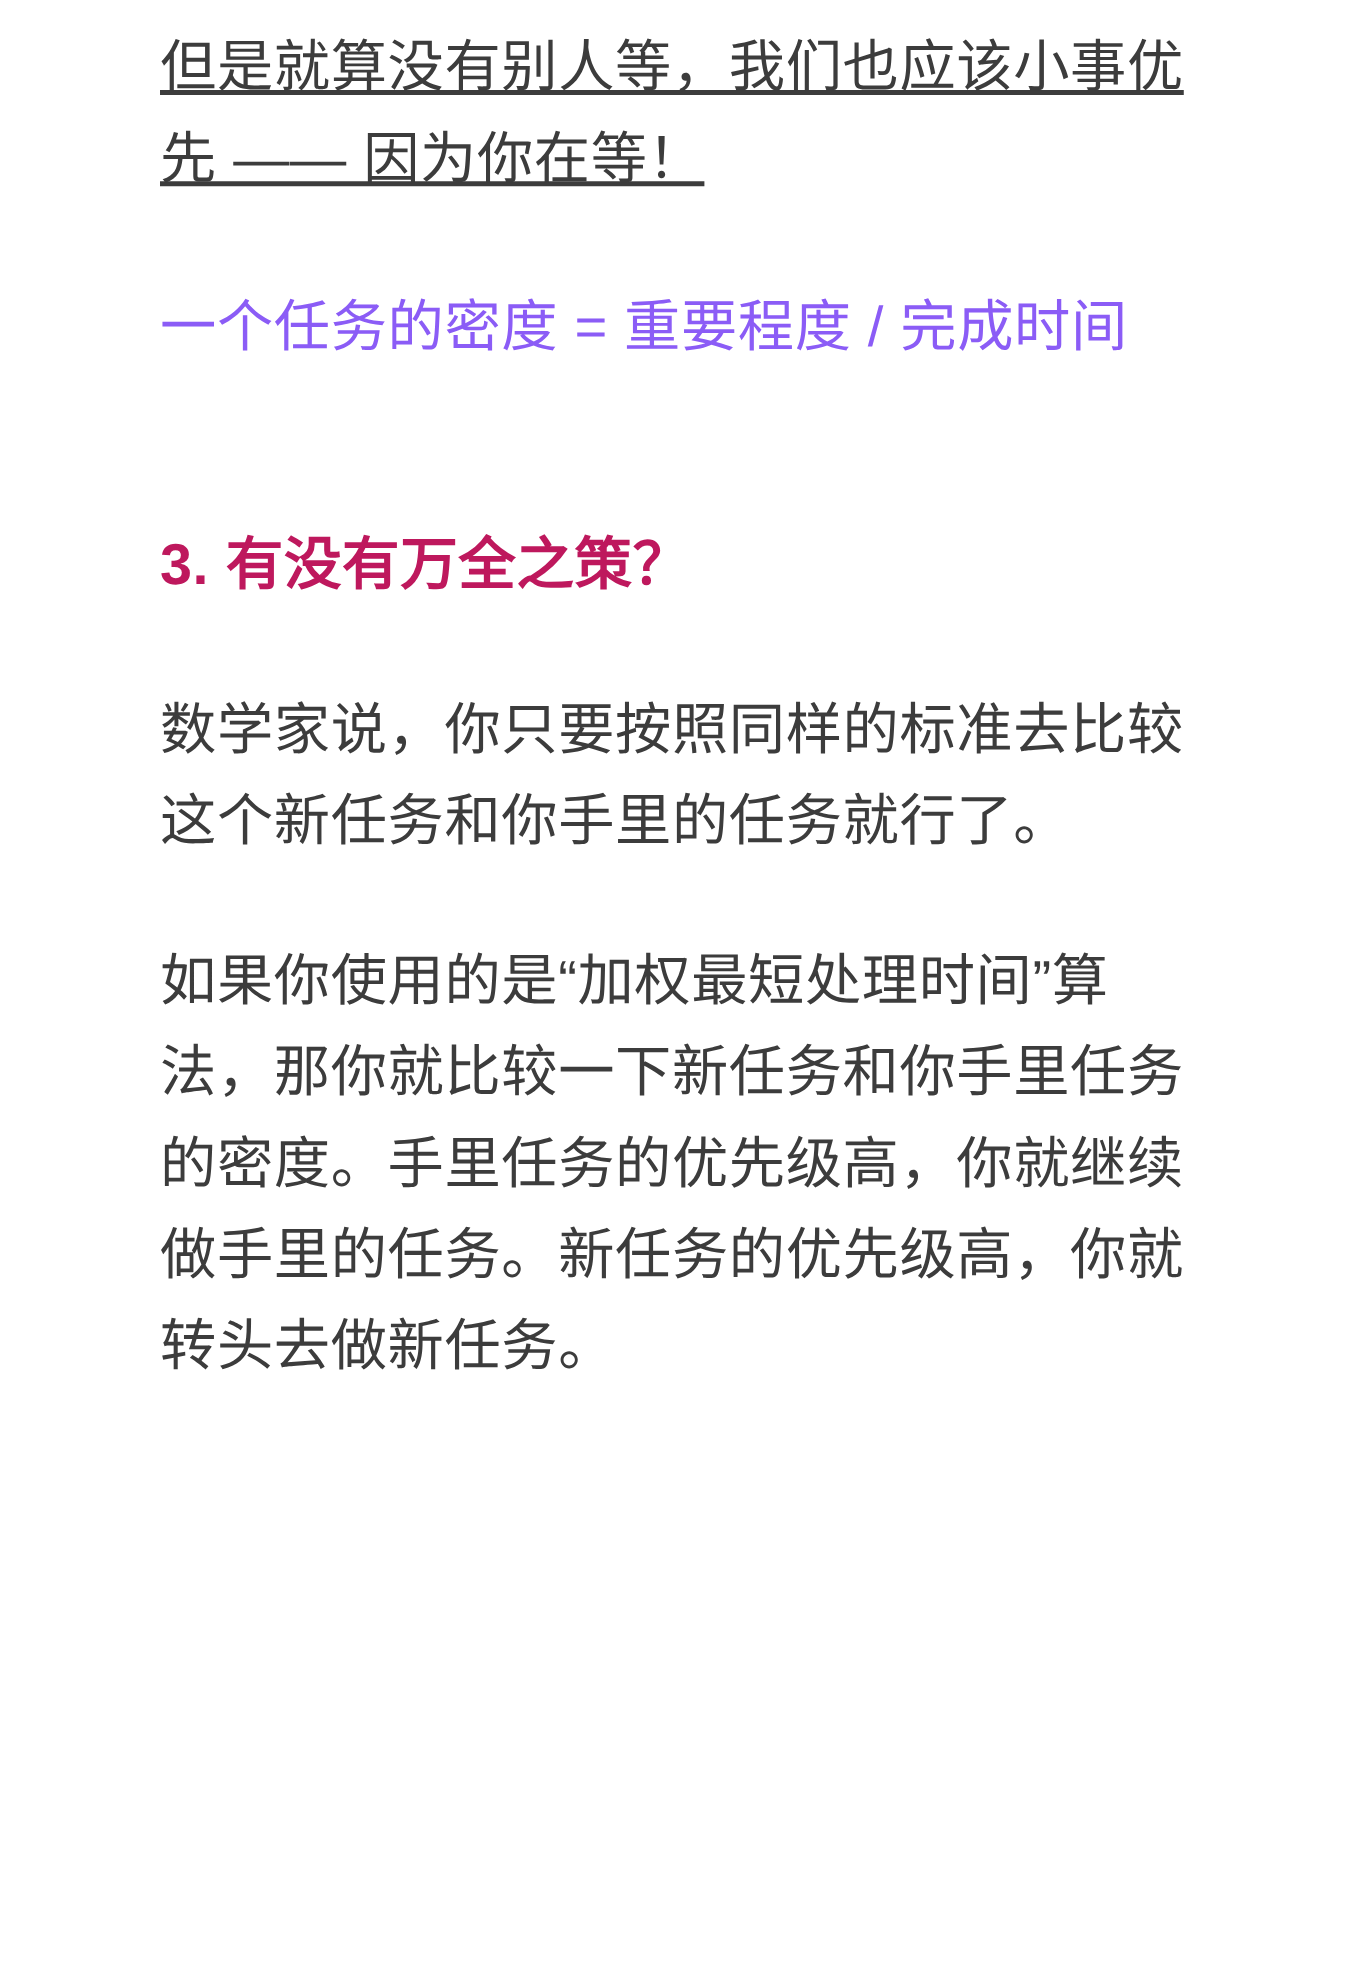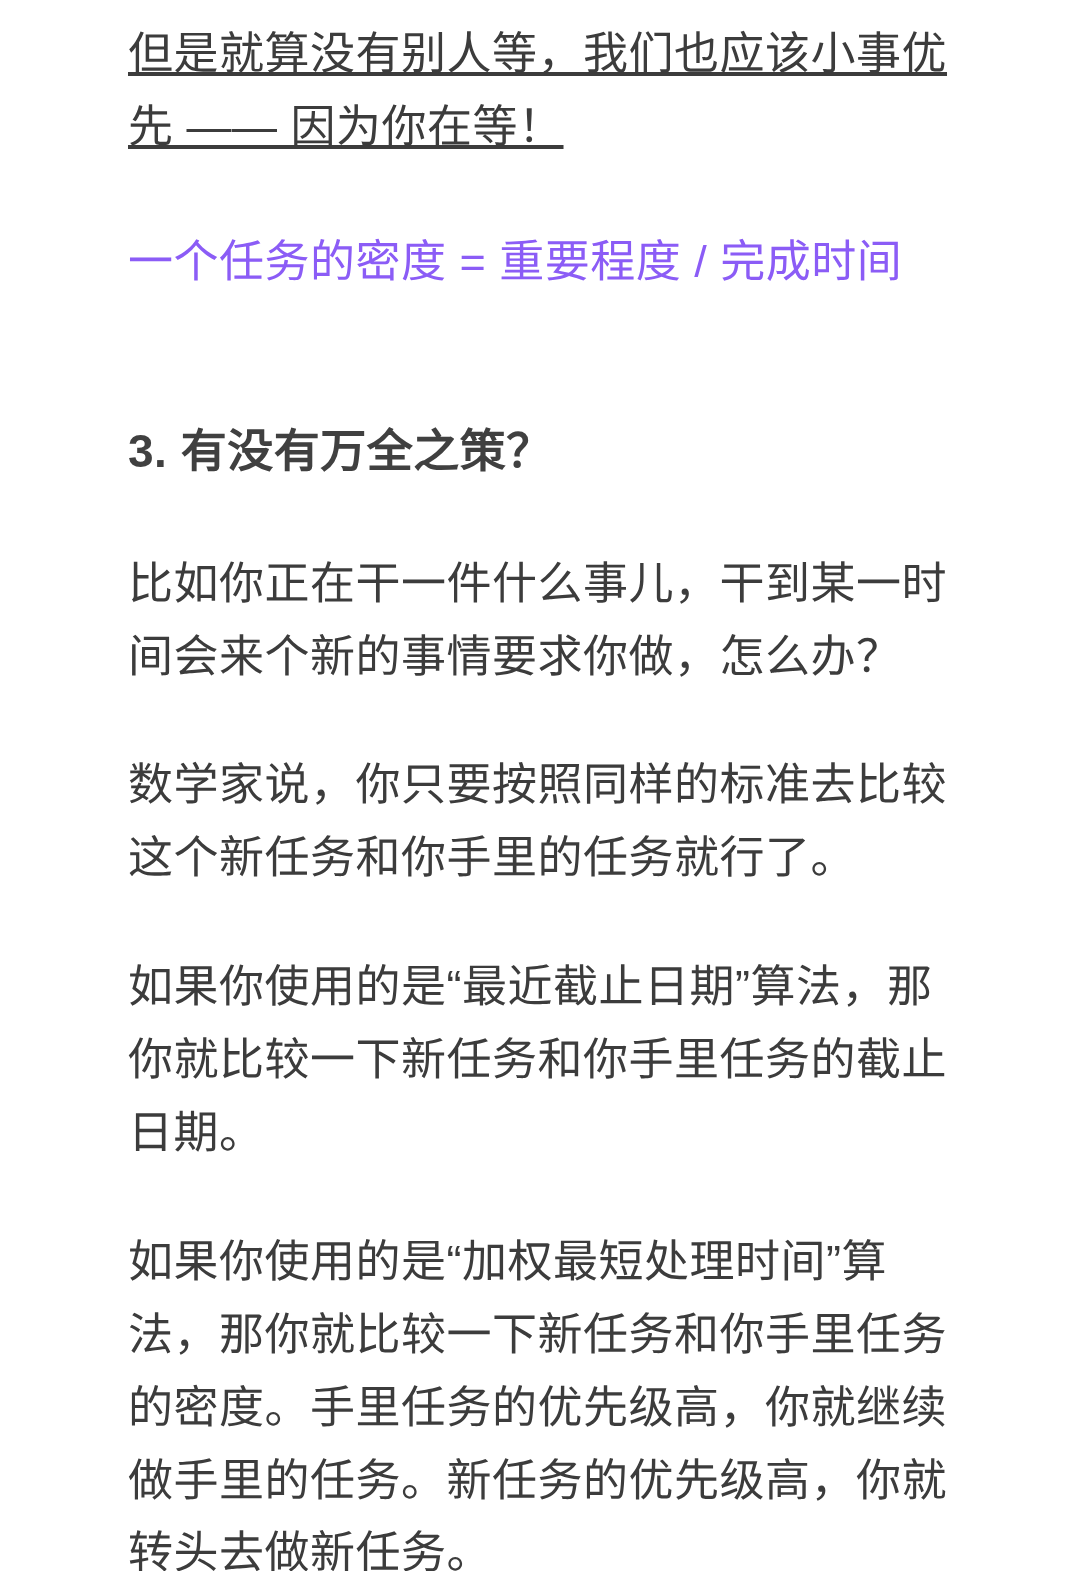--- a/index.html
+++ b/index.html
@@ -36,37 +36,35 @@
     font-size: 45px;
     line-height: 1.62;
     letter-spacing: 0.5px;
     color: #8b5cf6;
     margin: 0 0 118px 0;
   }
   .section-heading {
     font-size: 46px;
     line-height: 1.5;
     font-weight: 700;
-    color: #404040;
+    color: #be185d;
     margin: 0 0 62px 0;
     letter-spacing: 0.5px;
   }
 </style>
 </head>
 <body>
 
 <div class="article">
 
   <p class="para tight">但是就算没有别人等，我们也应该小事优先 —— 因为你在等！</p>
 
   <p class="formula">一个任务的密度 = 重要程度 / 完成时间</p>
 
   <h2 class="section-heading">3. 有没有万全之策？</h2>
 
-  <p class="para">比如你正在干一件什么事儿，干到某一时间会来个新的事情要求你做，怎么办？</p>
 
   <p class="para">数学家说，你只要按照同样的标准去比较这个新任务和你手里的任务就行了。</p>
 
-  <p class="para">如果你使用的是“最近截止日期”算法，那你就比较一下新任务和你手里任务的截止日期。</p>
 
   <p class="para">如果你使用的是“加权最短处理时间”算法，那你就比较一下新任务和你手里任务的密度。手里任务的优先级高，你就继续做手里的任务。新任务的优先级高，你就转头去做新任务。</p>
 
 </div>
 
 </body></html>

